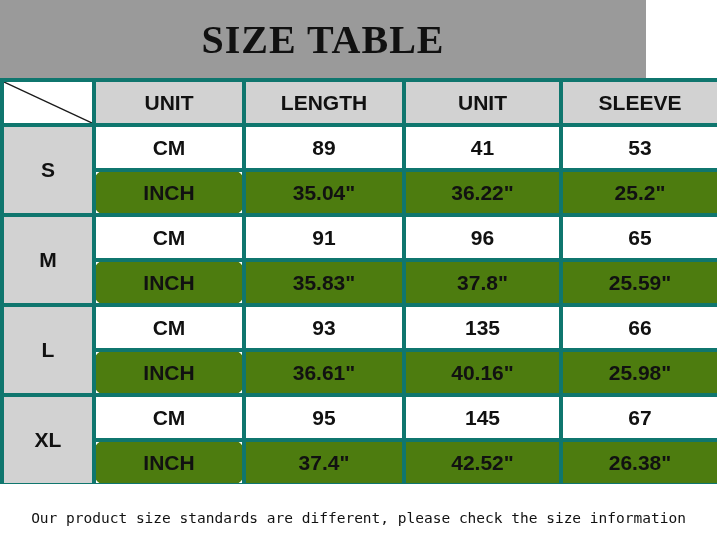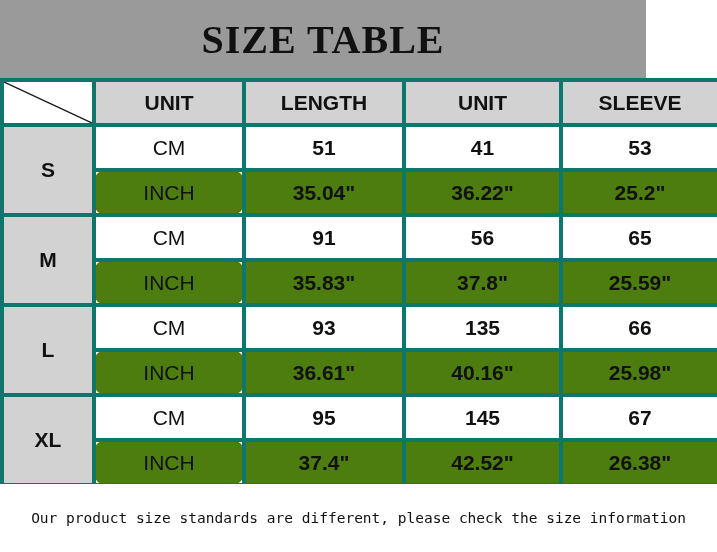--- a/index.html
+++ b/index.html
@@ -92,21 +92,21 @@
     background: #ffffff;
     font-weight: bold;
     font-size: 23px;
   }
   .row-inch {
     background: #4d7c0f;
     font-weight: bold;
     font-size: 23px;
   }
   .unit-cell {
-    font-weight: normal;
+    font-weight: bold;
     border-radius: 12px;
   }
   
   .footer-note {
     position: absolute;
     left: 0;
     bottom: 0;
     width: 717px;
     height: 68px;
     background: #ffffff;
@@ -152,36 +152,36 @@
         </td>
         <td class="head-cell">UNIT</td>
         <td class="head-cell">LENGTH</td>
         <td class="head-cell">UNIT</td>
         <td class="head-cell">SLEEVE</td>
       </tr>
 
       <tr class="row-cm">
         <td class="size-cell" rowspan="2">S</td>
         <td class="unit-cell">CM</td>
-        <td>51</td>
+        <td>89</td>
         <td>41</td>
         <td>53</td>
       </tr>
       <tr class="row-inch">
         <td class="unit-cell">INCH</td>
         <td>35.04"</td>
         <td>36.22"</td>
         <td>25.2"</td>
       </tr>
 
       <tr class="row-cm">
         <td class="size-cell" rowspan="2">M</td>
         <td class="unit-cell">CM</td>
         <td>91</td>
-        <td>56</td>
+        <td>96</td>
         <td>65</td>
       </tr>
       <tr class="row-inch">
         <td class="unit-cell">INCH</td>
         <td>35.83"</td>
         <td>37.8"</td>
         <td>25.59"</td>
       </tr>
 
       <tr class="row-cm">

